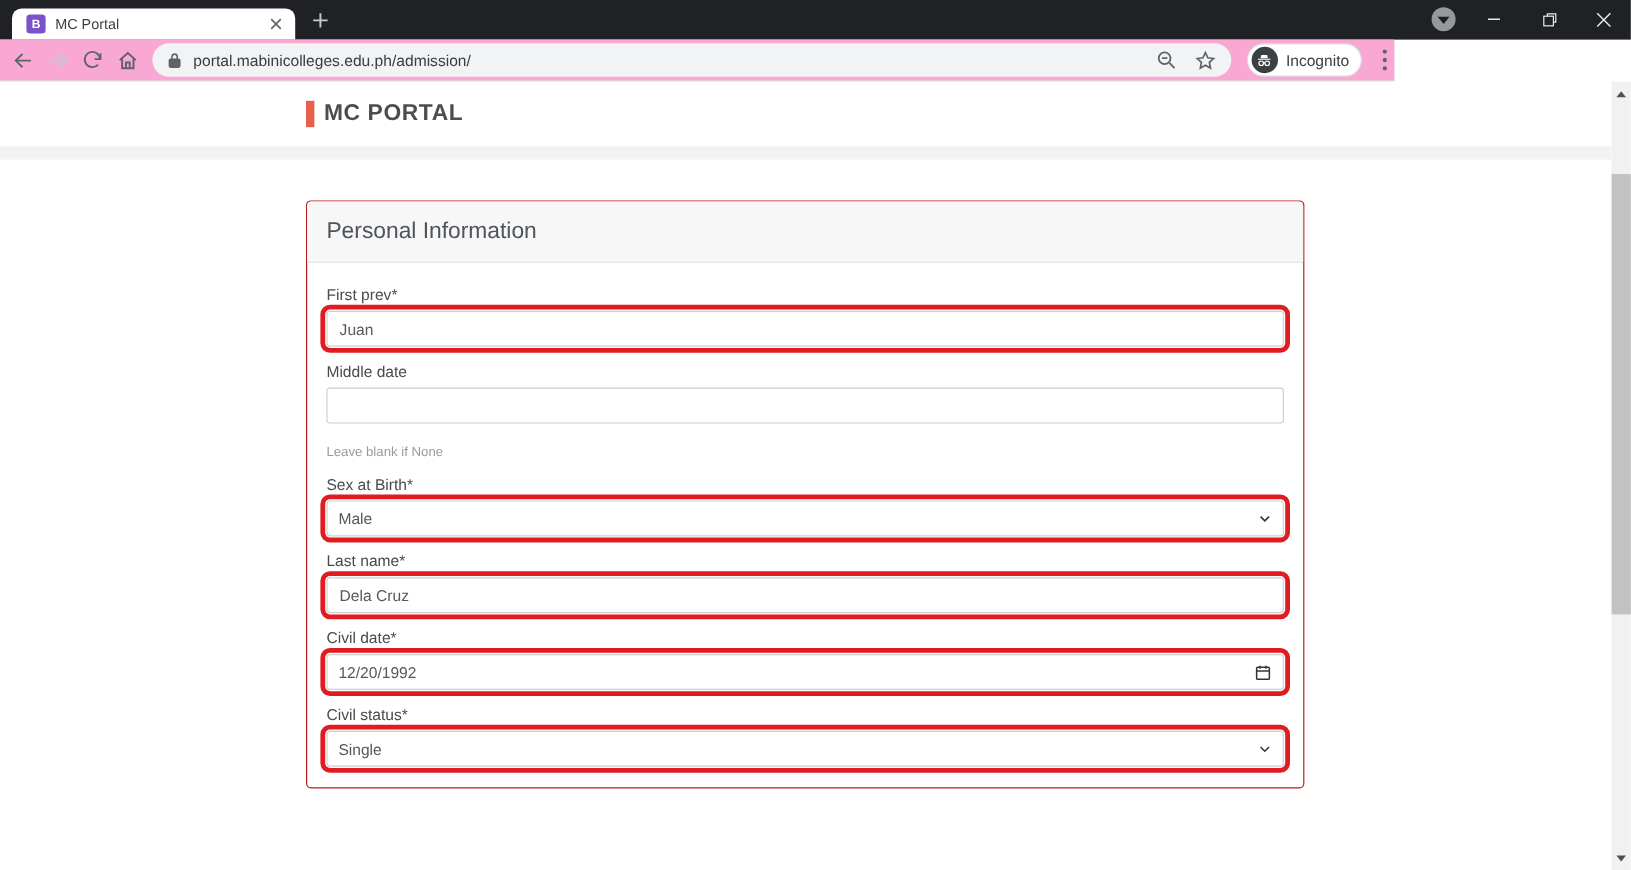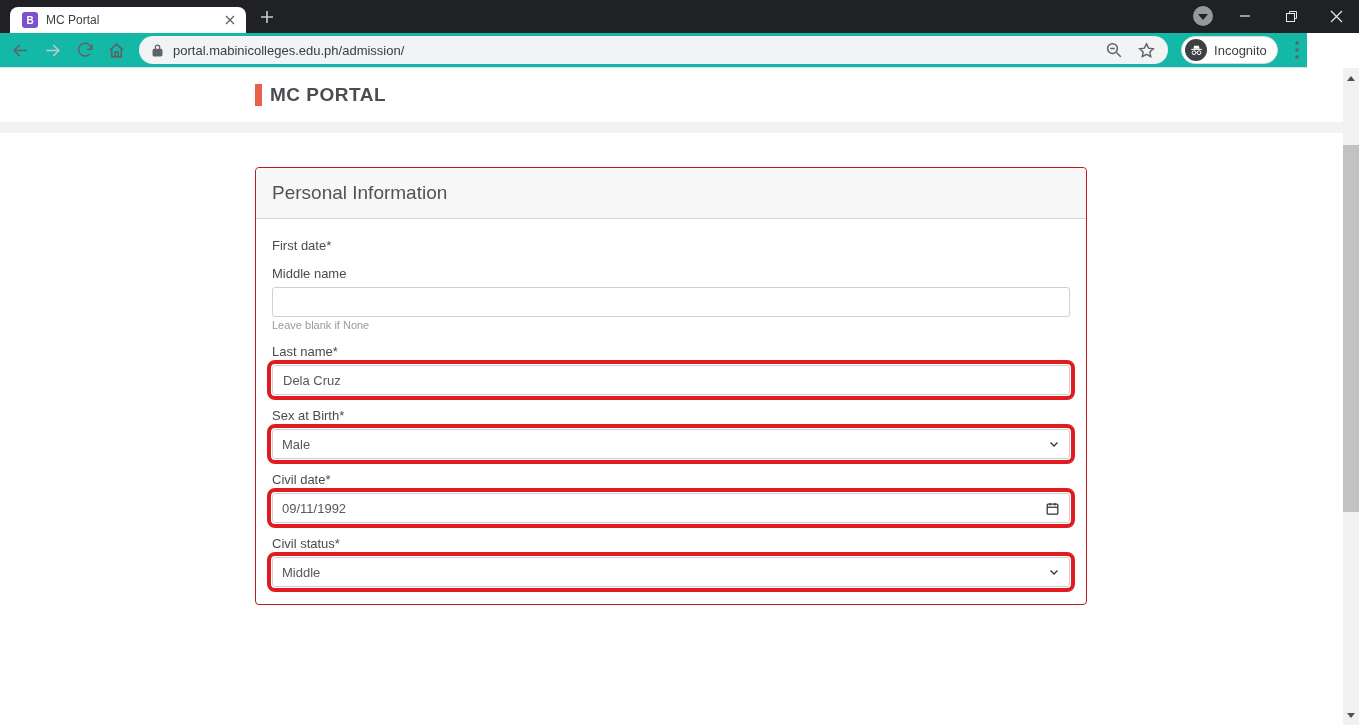--- a/index.html
+++ b/index.html
@@ -17,21 +17,21 @@
   .newtab { position:absolute; left:258px; top:8px; width:18px; height:18px; color:#c7cbcf;
             display:flex; align-items:center; justify-content:center; }
   .chrome-chip { position:absolute; left:1193px; top:6px; width:20px; height:20px; border-radius:50%;
                  background:#96989c; display:flex; align-items:center; justify-content:center; }
   .chrome-chip .tri { width:0; height:0; border-left:5px solid transparent; border-right:5px solid transparent;
                       border-top:6px solid #1f2023; margin-top:2px; }
   .winbtn { position:absolute; top:0; width:46px; height:32px; display:flex; align-items:center; justify-content:center; color:#e8eaed; }
   .win-min { left:1222px; } .win-restore { left:1268px; } .win-close { left:1313px; }
 
   
-  .toolbar { position:absolute; left:0; top:33px; width:1307px; height:35px; background:#14b8a6;
+  .toolbar { position:absolute; left:0; top:33px; width:1162px; height:35px; background:#f9a8d4;
              border-bottom:1px solid #dcdee0; display:flex; align-items:center; }
   .navbtn { width:24px; height:24px; display:flex; align-items:center; justify-content:center; color:#5f6368; margin-left:9px; }
   .navbtn.disabled { color:#c4c7cb; }
   .omnibox { margin-left:11px; width:1072px; height:28px; background:#f1f3f4; border-radius:14px;
              display:flex; align-items:center; padding:0 12px; }
   .url { margin-left:9px; font-size:13px; color:#3a3d40; flex:1; white-space:nowrap; overflow:hidden; }
   .omni-ic { color:#5f6368; margin-left:14px; display:flex; align-items:center; }
   .incog-chip { margin-left:13px; height:28px; border:1px solid #dadce0; border-radius:14px; background:#fff;
                 display:flex; align-items:center; padding:0 10px 0 3px; }
   .incog-ic { width:22px; height:22px; border-radius:50%; background:#3c4043; display:flex;
@@ -50,21 +50,21 @@
   .card { width:832px; margin:34px 0 0 255px; border:1px solid #b91c1c; border-radius:4px; background:#fff; }
   .card-header { background:#f7f7f7; border-bottom:1px solid #d9d9d9; border-radius:4px 4px 0 0;
                  padding:14px 16px; font-size:19px; color:#4f545a; }
   .card-body { padding:19px 16px 15px 16px; }
   .fgroup { margin-bottom:13px; }
   .flabel { display:block; font-size:13px; color:#4b4b4b; margin-bottom:6px; }
   .finput { width:100%; height:30px; border:1px solid #d0d0d0; border-radius:3px; padding:0 10px;
             font-size:13px; color:#55595c; background:#fff; font-family:inherit; outline:none; }
   .fbox { width:100%; height:30px; border:1px solid #d0d0d0; border-radius:3px; padding:0 9px;
           font-size:13px; color:#55595c; background:#fff; display:flex; align-items:center; justify-content:space-between; }
-  .hint { font-size:11px; color:#9a9a9a; margin-top:2px; }
+  .hint { font-size:11px; color:#9a9a9a; margin-top:18px; }
   .annot { outline:4px solid #e01c23; outline-offset:1px; }
   .annot-btn { outline:4px solid #e01c23; outline-offset:3px; }
 
   .card-footer { background:#f7f7f7; border-top:1px solid #d9d9d9; border-radius:0 0 4px 4px;
                  padding:12px 16px; display:flex; align-items:center; justify-content:space-between; }
   .btn { background:#1b9cad; color:#fff; font-size:13px; border:none; border-radius:3px;
          padding:6px 9px; font-family:inherit; }
   .btn + .btn { margin-left:10px; }
   .step-text { font-size:13px; color:#55595c; }
 
@@ -197,60 +197,61 @@
     </div>
   </div>
   <div class="band"></div>
 
   <div class="card">
     <div class="card-header">Personal Information</div>
 
     <div class="card-body">
 
       <div class="fgroup">
-        <label class="flabel">First date*</label>
-      </div>
-
-      <div class="fgroup">
-        <label class="flabel">Middle name</label>
+        <label class="flabel">First prev*</label>
+        <input class="finput annot" type="text" value="Juan" style="">
+      </div>
+
+      <div class="fgroup">
+        <label class="flabel">Middle date</label>
         <input class="finput" type="text" value="" style="">
         <div class="hint">Leave blank if None</div>
-      </div>
-
-      <div class="fgroup">
-        <label class="flabel">Last name*</label>
-        <input class="finput annot" type="text" value="Dela Cruz" style="">
       </div>
 
       <div class="fgroup">
         <label class="flabel">Sex at Birth*</label>
         <div class="fbox annot">
           <span>Male</span>
           <svg width="12" height="12" viewBox="0 0 24 24" fill="none" stroke="#333" stroke-width="2.6">
               <path d="M5 9l7 7 7-7"></path>
             </svg>
         </div>
       </div>
 
       <div class="fgroup">
+        <label class="flabel">Last name*</label>
+        <input class="finput annot" type="text" value="Dela Cruz" style="">
+      </div>
+
+      <div class="fgroup">
         <label class="flabel">Civil date*</label>
         <div class="fbox annot">
-          <span>09/11/1992</span>
+          <span>12/20/1992</span>
           <svg width="15" height="15" viewBox="0 0 24 24" fill="none" stroke="#333" stroke-width="2">
               <rect x="3.5" y="5" width="17" height="16" rx="1.5"></rect>
               <path d="M3.5 10h17"></path>
               <path d="M8 3v4M16 3v4"></path>
             </svg>
         </div>
       </div>
 
       <div class="fgroup" style="margin-bottom:2px;">
         <label class="flabel">Civil status*</label>
         <div class="fbox annot">
-          <span>Middle</span>
+          <span>Single</span>
           <svg width="12" height="12" viewBox="0 0 24 24" fill="none" stroke="#333" stroke-width="2.6">
               <path d="M5 9l7 7 7-7"></path>
             </svg>
         </div>
       </div>
 
     </div>
 
   </div>
 

